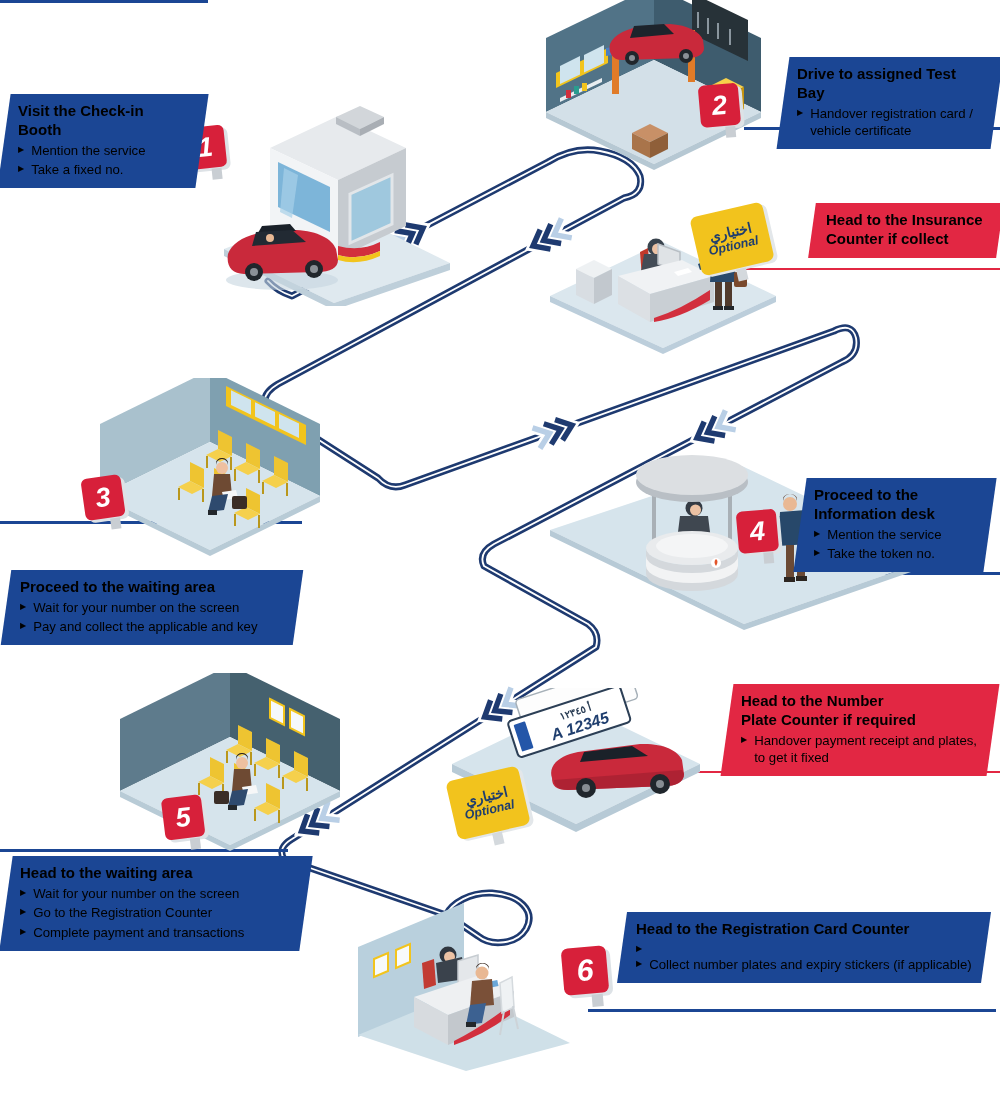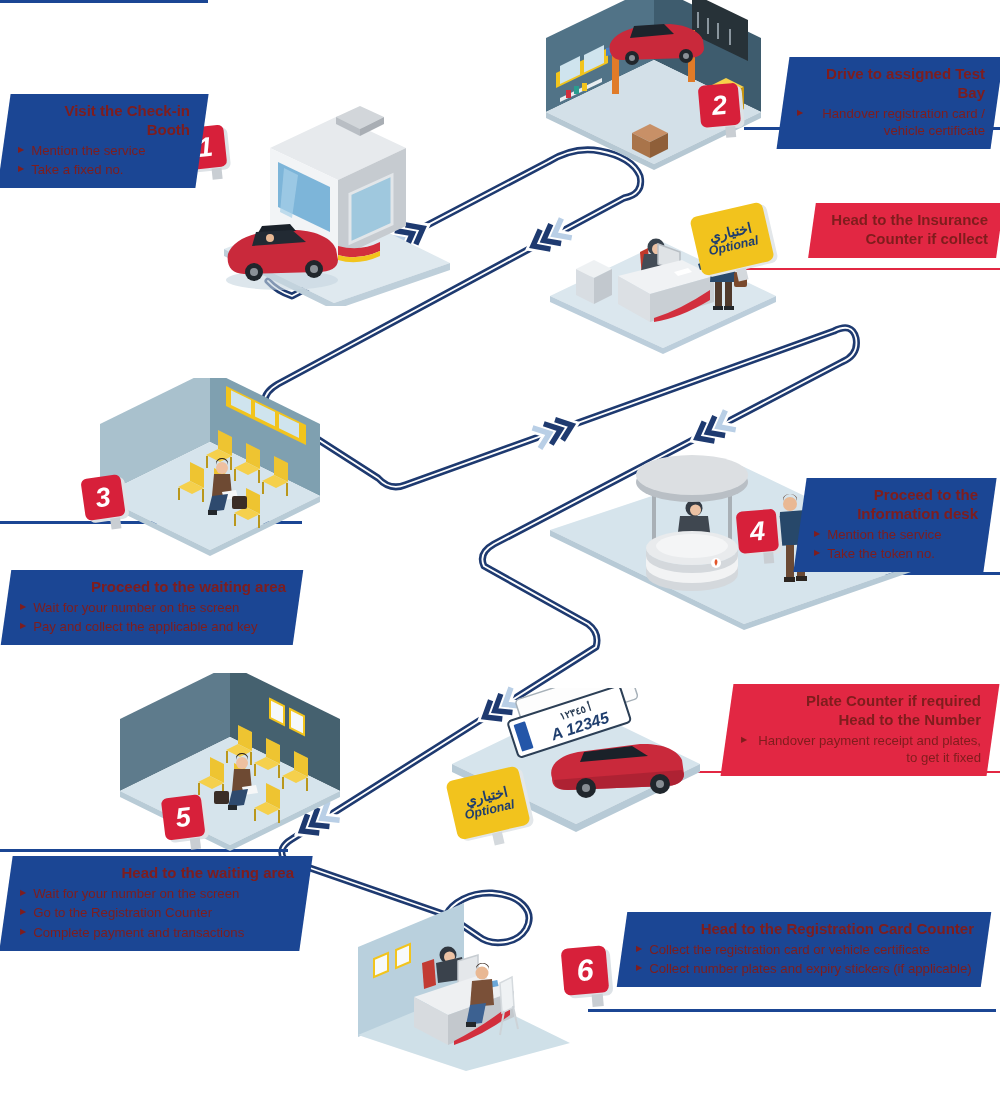--- a/index.html
+++ b/index.html
@@ -20,21 +20,21 @@
   .sign-tab{position:absolute;width:10px;height:11px;background:#c9ced3;top:43px;left:24px;}
   
   .opt-sign{position:absolute;z-index:5;width:80px;height:78px;transform:rotate(-13deg);}
   .opt-face{position:absolute;left:0;top:0;width:74px;height:60px;background:#f2c31d;
             border-radius:7px;box-shadow:3.5px 2.5px 0 #e3e7ea;color:#1f3e6e;
             display:flex;flex-direction:column;align-items:center;justify-content:center;gap:1px;}
   .opt-ar{font-size:14px;font-weight:bold;line-height:1;}
   .opt-en{font-size:12.5px;font-weight:bold;font-style:italic;line-height:1;}
   .opt-tab{position:absolute;width:10px;height:12px;background:#d4d9dd;top:61px;left:34px;}
   
-  .callout{position:absolute;z-index:6;color:#7f1d1d;text-align:right;}
+  .callout{position:absolute;z-index:6;color:#000000;}
   .callout .bg{position:absolute;left:0;top:0;right:0;bottom:0;transform:skewX(-8deg);
                background:#1b4694;}
   .callout.red .bg{background:#e22743;}
   .callout .content{position:relative;padding:8px 12px 9px 14px;}
   .c-title{font-weight:bold;font-size:15px;line-height:1.25;}
   .c-bullet{display:flex;gap:7px;font-size:13.2px;line-height:1.34;margin-top:2px;}
   .b-arrow{font-size:8px;padding-top:3px;flex:0 0 auto;}
 </style>
 </head>
 <body>
@@ -559,42 +559,41 @@
         </div>
     </div>
   </div>
 
   <div class="callout" style="left:622px;top:912px;width:364px;">
     <div class="bg"></div>
     <div class="content">
       <div class="c-title">Head to the Registration Card Counter</div>
       <div class="c-bullet">
           <span class="b-arrow">▶</span>
-          <span>Collect the registration card or vehicle certificate</span>
         </div>
       <div class="c-bullet">
           <span class="b-arrow">▶</span>
           <span>Collect number plates and expiry stickers (if applicable)</span>
         </div>
     </div>
   </div>
 
   <div class="callout red" style="left:812px;top:203px;width:188px;">
     <div class="bg"></div>
     <div class="content">
       <div class="c-title">Head to the Insurance</div>
       <div class="c-title">Counter if collect</div>
     </div>
   </div>
 
   <div class="callout red" style="left:727px;top:684px;width:266px;">
     <div class="bg"></div>
     <div class="content">
+      <div class="c-title">Head to the Number</div>
       <div class="c-title">Plate Counter if required</div>
-      <div class="c-title">Head to the Number</div>
       <div class="c-bullet">
           <span class="b-arrow">▶</span>
           <span>Handover payment receipt and plates, to get it fixed</span>
         </div>
     </div>
   </div>
 
 </div>
 
 </body></html>

